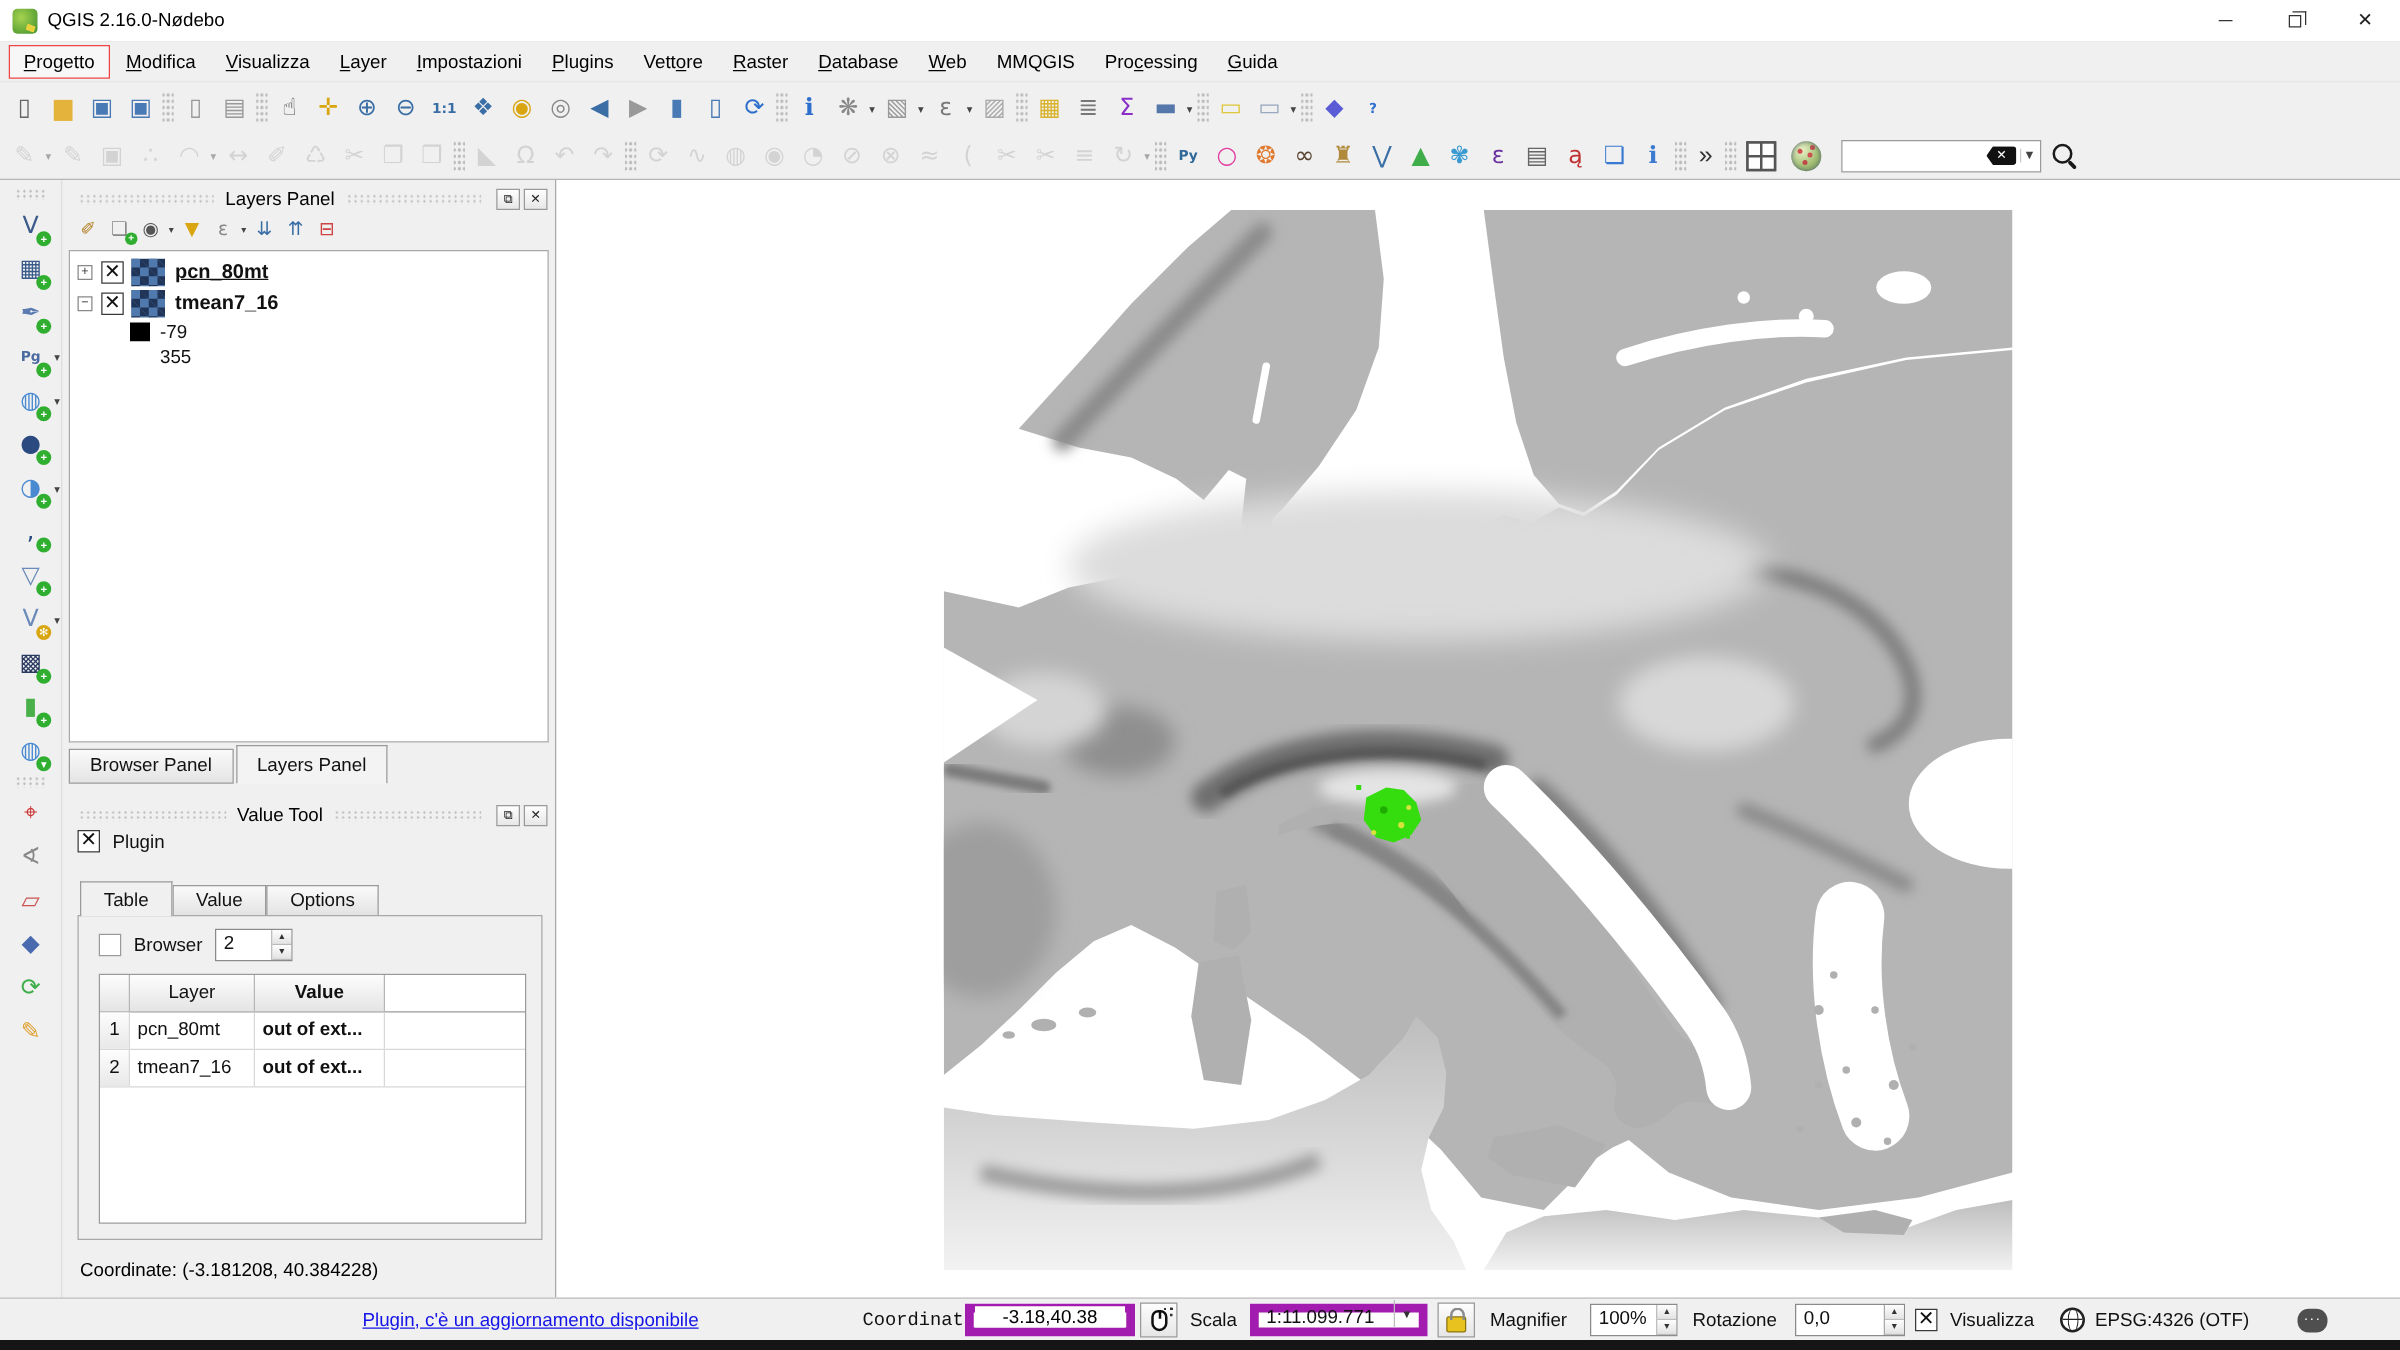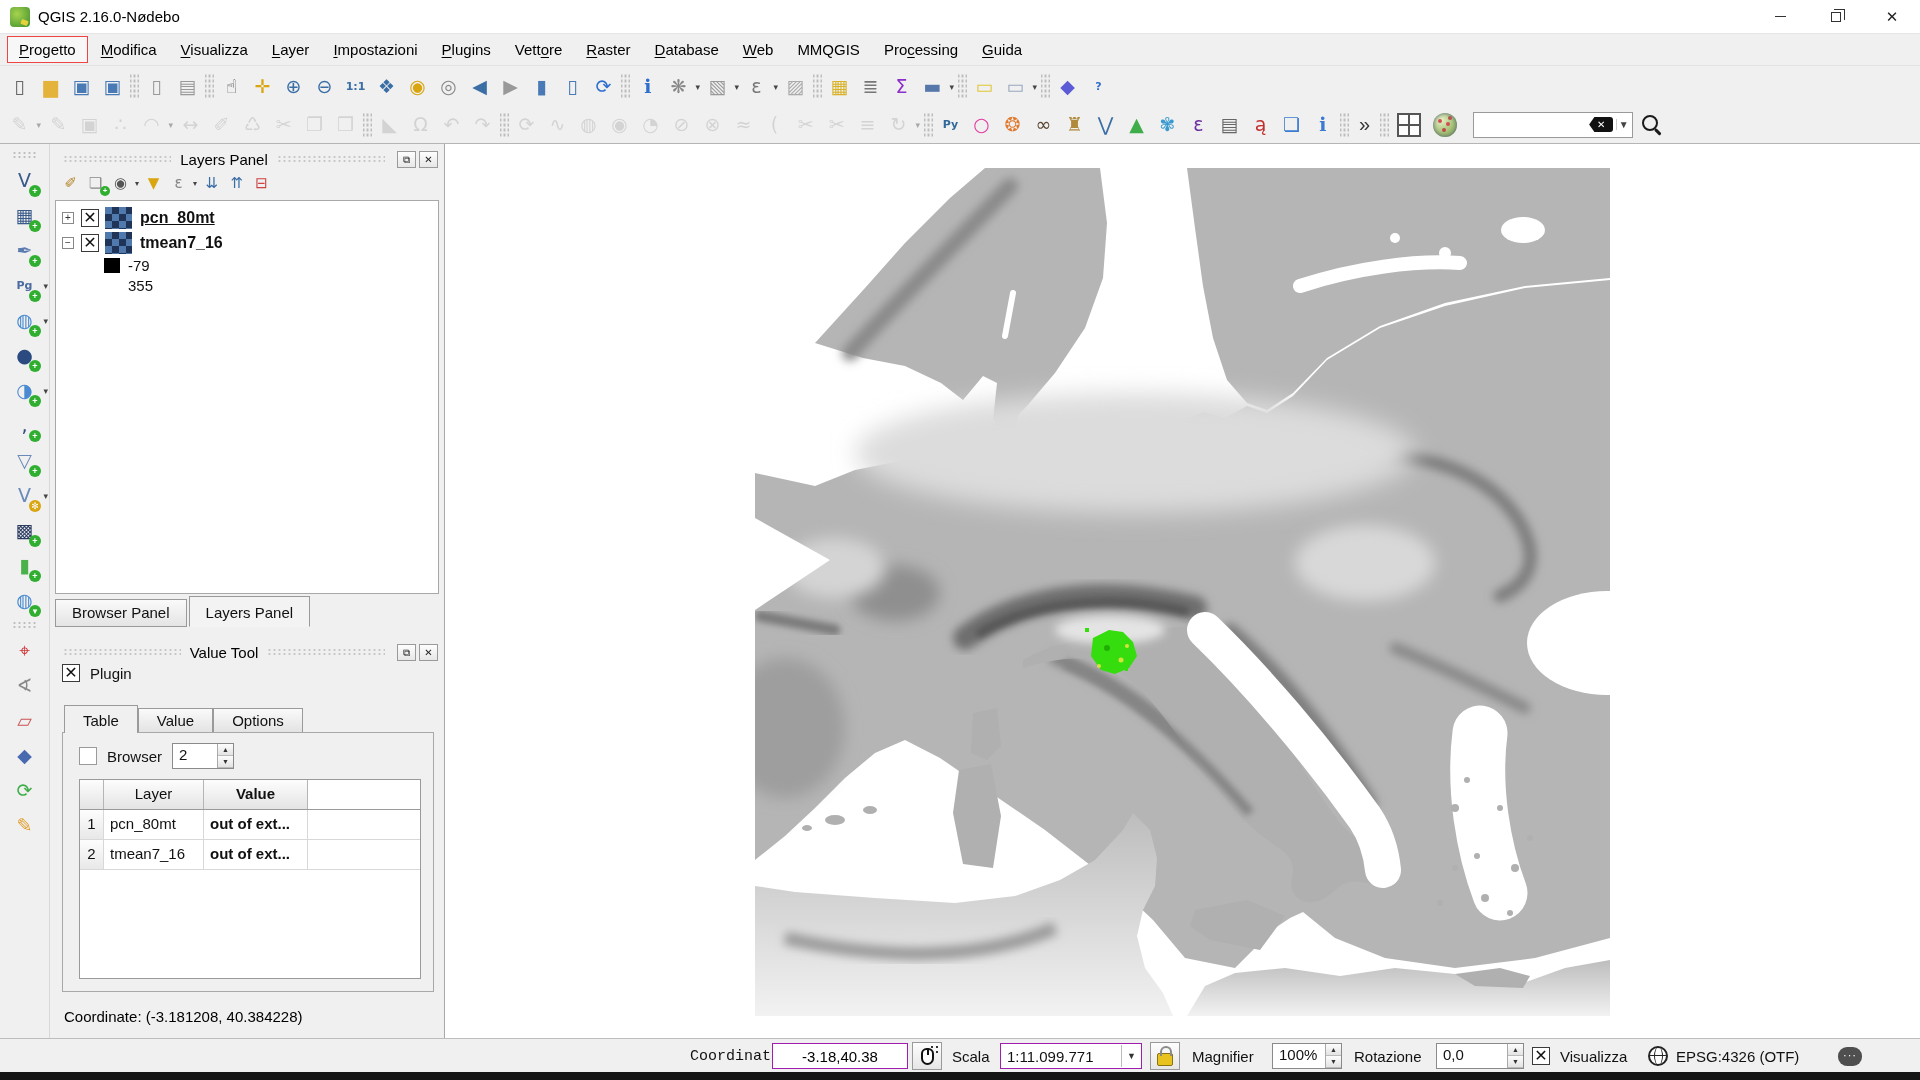--- a/index.html
+++ b/index.html
@@ -97,21 +97,21 @@
   .c1{width:100px;flex:0 0 auto;}
   .c2{width:104px;flex:0 0 auto;font-weight:bold;}
   .coordlabel{position:absolute;left:14px;top:864px;font-size:15px;color:#000;}
   
   .canvas{position:absolute;left:444px;top:144px;width:1476px;height:894px;background:#fff;border-left:1px solid #a8a8a8;}
   #mapsvg{position:absolute;left:755px;top:168px;}
   
   .statusbar{position:absolute;left:0;top:1038px;width:1920px;height:34px;background:#f0f0f0;border-top:1px solid #bdbdbd;}
   .sb{position:absolute;top:0;height:34px;display:flex;align-items:center;font-size:15px;}
   .sb a{color:#1414e8;text-decoration:underline;}
-  .sbox{border:1px solid #a21caf;background:#fff;height:26px;display:flex;align-items:center;}
+  .sbox{border:7px solid #a21caf;background:#fff;height:26px;display:flex;align-items:flex-end;}
   .sbox.center{justify-content:center;}
   .sbtn{width:30px;height:28px;border:1px solid #9a9a9a;background:linear-gradient(#fdfdfd,#e6e6e6);display:flex;align-items:center;justify-content:center;}
   .mouseico{width:13px;height:17px;border:2px solid #111;border-radius:6px 6px 7px 7px;position:relative;background:#fff;}
   .mouseico::before{content:'';position:absolute;left:4px;top:-1px;width:2px;height:6px;background:#111;}
   .mouseico::after{content:'';position:absolute;right:-6px;top:-4px;width:5px;height:5px;border-top:2px dotted #333;border-right:2px dotted #333;}
   .lockico{width:16px;height:13px;background:#e8c31f;border:1px solid #8a7410;border-radius:2px;position:relative;margin-top:7px;}
   .lockico::before{content:'';position:absolute;left:2px;top:-8px;width:8px;height:8px;border:2.4px solid #8a8a8a;border-bottom:none;border-radius:6px 6px 0 0;}
   .globeico{width:20px;height:20px;border:2px solid #222;border-radius:50%;position:relative;overflow:hidden;background:#fff;}
   .globeico::before{content:'';position:absolute;left:50%;top:-1px;bottom:-1px;width:7px;margin-left:-4.5px;border-left:1.6px solid #222;border-right:1.6px solid #222;border-radius:50%;}
   .globeico::after{content:'';position:absolute;left:-1px;right:-1px;top:50%;margin-top:-.8px;border-top:1.6px solid #222;}
@@ -721,20 +721,23 @@
     <circle cx="352" cy="480" r="3" fill="#1fae00"></circle>
     <circle cx="366" cy="492" r="2.5" fill="#d8e23c"></circle>
     <circle cx="344" cy="498" r="2" fill="#d8e23c"></circle>
     <circle cx="372" cy="478" r="2" fill="#d8e23c"></circle>
     <rect x="330" y="460" width="4" height="4" fill="#35dd0e"></rect>
     <rect x="370" y="500" width="3" height="3" fill="#35dd0e"></rect>
   </g>
 </svg>
 
 <div class="statusbar">
+  <div class="sb" style="left:290px;">
+      <a href="#">Plugin, c'è un aggiornamento disponibile</a>
+    </div>
   <div class="sb" style="left:690px;font-family:Liberation Mono, monospace;">
       <span>Coordinata</span>
     </div>
   <div class="sb" style="left:772px;">
       <div class="sbox center" style="width:136px;">
         <input style="border: none; outline: none; width: 120px; text-align: center; font-size: 15px;" value="-3.18,40.38">
       </div>
     </div>
   <div class="sb" style="left:912px;">
       <div class="sbtn">

